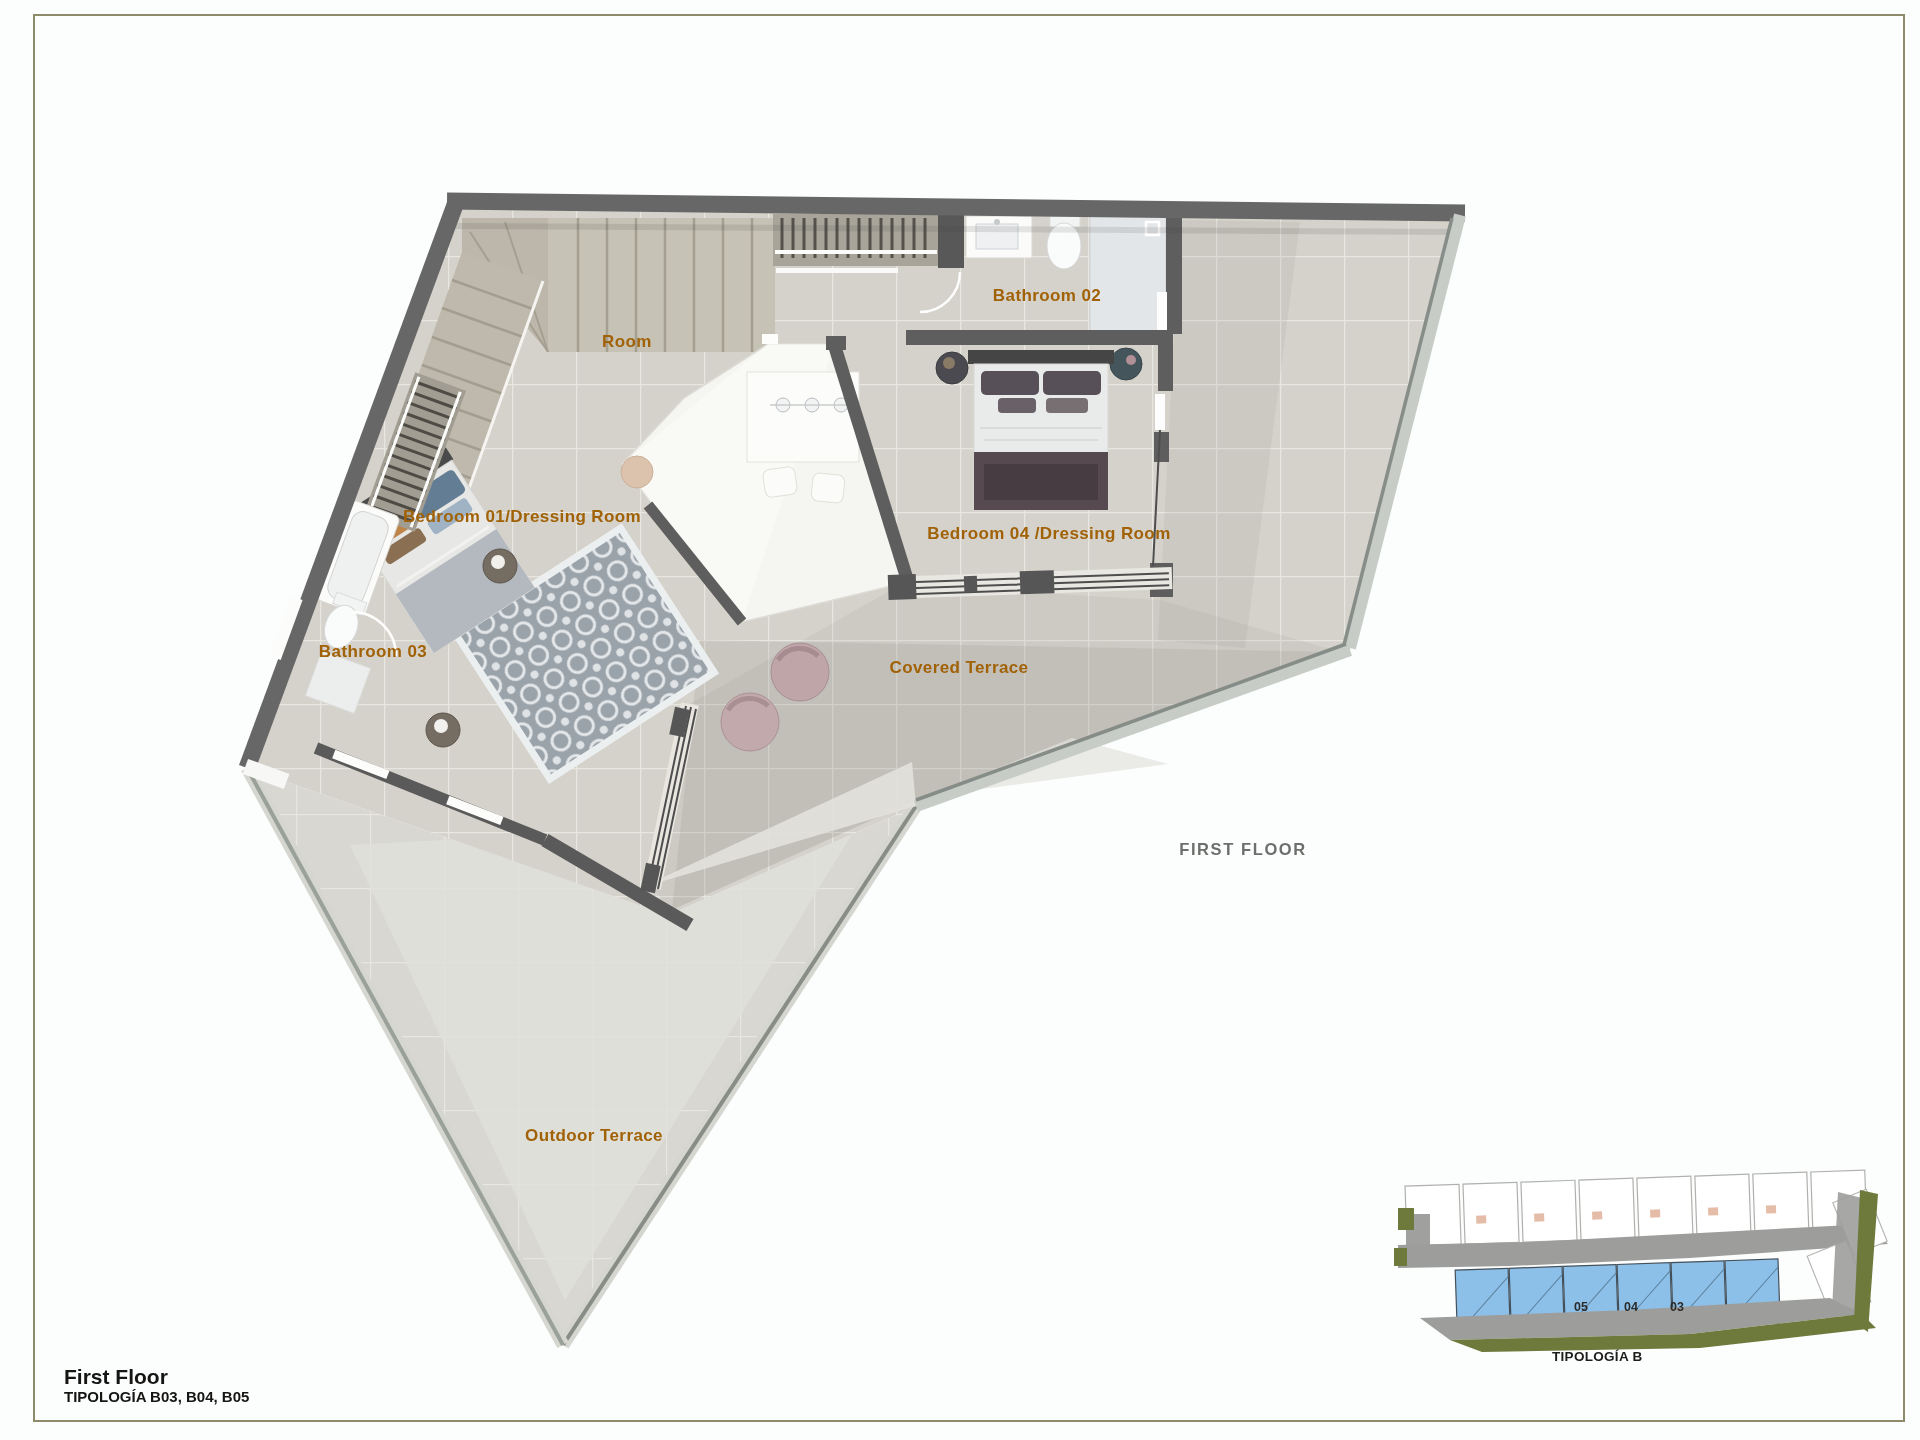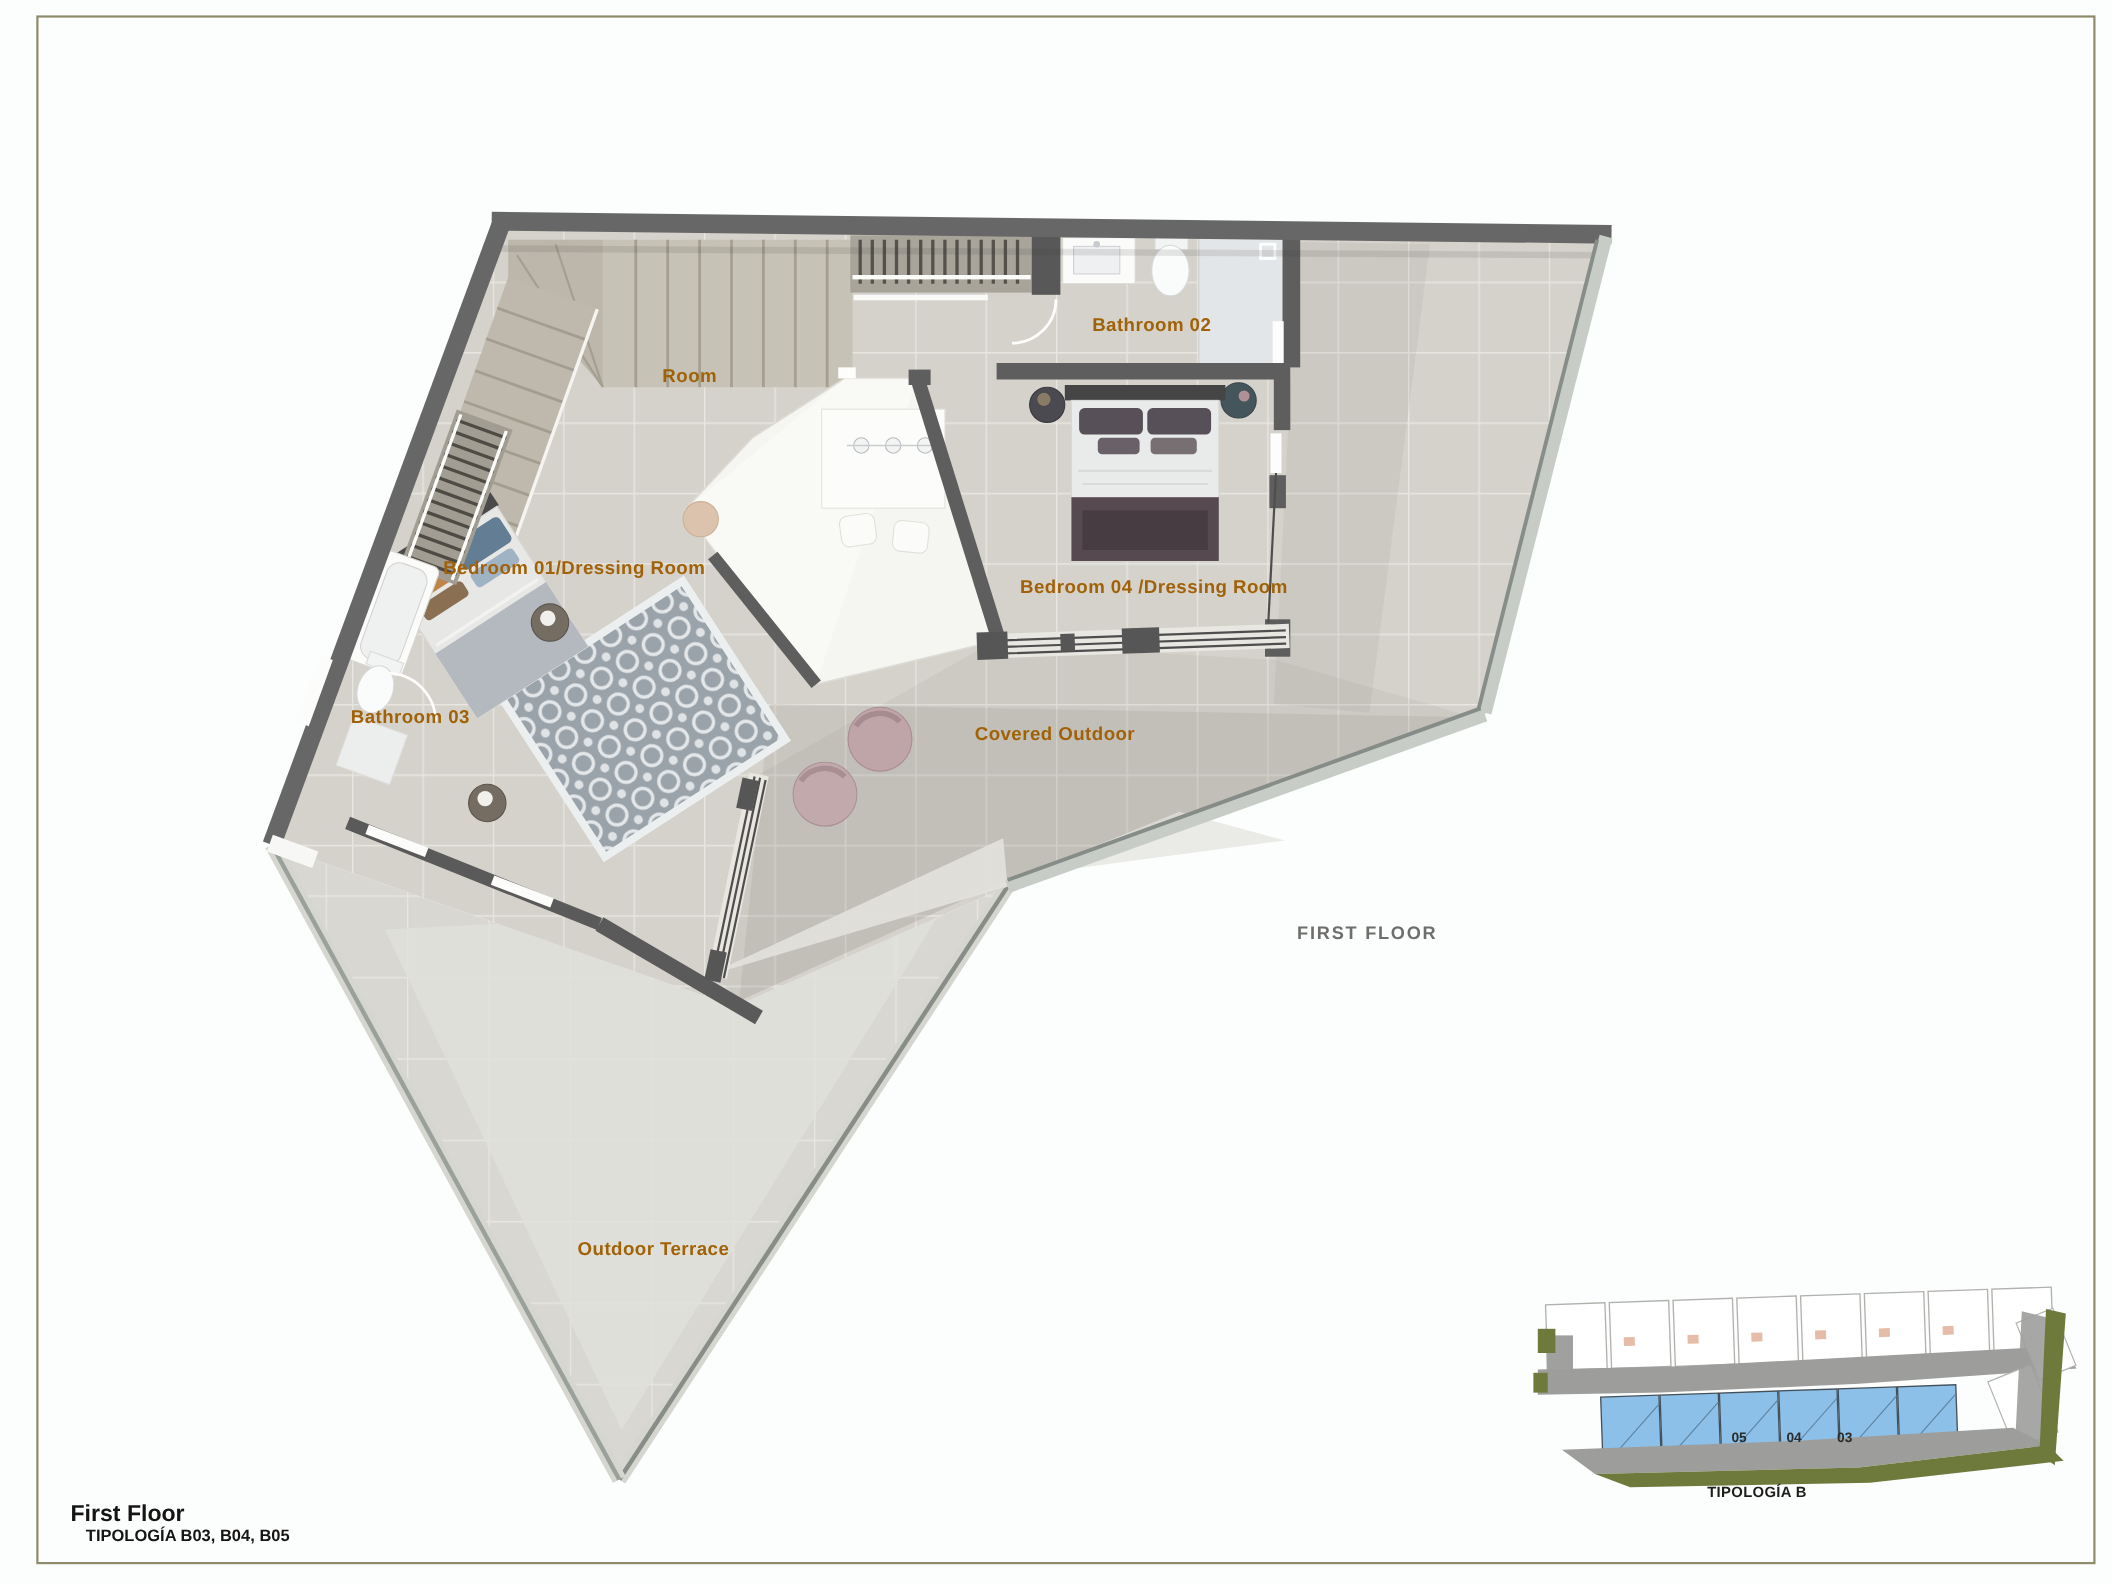--- a/index.html
+++ b/index.html
@@ -7,21 +7,21 @@
         font-family:"Liberation Sans",sans-serif;}
   .border-frame{position:absolute;left:33px;top:14px;width:1872px;height:1408px;
         border:2px solid #8e8b6b;box-sizing:border-box;pointer-events:none;}
   svg{position:absolute;left:0;top:0;}
   .room-label{position:absolute;transform:translate(-50%,-50%);font-weight:bold;
         color:#a16207;font-size:17px;letter-spacing:.4px;white-space:nowrap;}
   .annotation-label{position:absolute;transform:translate(-50%,-50%);font-weight:bold;
         color:#6e6e6c;font-size:16.5px;letter-spacing:1.6px;white-space:nowrap;}
   .title-block{position:absolute;left:64px;top:1366px;color:#151513;}
   .tb-title{font-size:21px;font-weight:bold;line-height:22px;}
-  .tb-sub{font-size:15px;font-weight:bold;line-height:17px;margin-left:14px;}
+  .tb-sub{font-size:15px;font-weight:bold;line-height:17px;}
   .siteplan-caption{position:absolute;left:1552px;top:1349px;font-size:13.5px;
         font-weight:bold;color:#1d1d1b;letter-spacing:.3px;}
   .logo-box{position:absolute;left:1606px;top:1311px;width:314px;height:129px;
         background:rgba(199,196,191,.9);display:flex;flex-direction:column;
         align-items:center;justify-content:flex-start;overflow:visible;}
   .logo-brand{font-family:"Liberation Serif",serif;font-weight:400;font-size:100px;
         line-height:92px;letter-spacing:13px;color:rgba(255,255,255,.95);
         white-space:nowrap;margin-top:2px;margin-left:10px;}
   .logo-tagline{font-size:15px;letter-spacing:9.5px;color:rgba(255,255,255,.95);
         margin-top:4px;margin-left:8px;white-space:nowrap;}
@@ -236,21 +236,21 @@
       <circle cx="800" cy="672" r="29" fill="#bfa4a8" stroke="#a88e92"></circle>
       <path d="M778 660 a26 26 0 0 1 40 -4" stroke="#a68c90" stroke-width="5" fill="none"></path>
     </g>
   </svg>
 
   <div class="room-label" style="left:627px;top:342px">Room</div>
   <div class="room-label" style="left:1047px;top:296px">Bathroom 02</div>
   <div class="room-label" style="left:522px;top:517px">Bedroom 01/Dressing Room</div>
   <div class="room-label" style="left:373px;top:652px">Bathroom 03</div>
   <div class="room-label" style="left:1049px;top:534px">Bedroom 04 /Dressing Room</div>
-  <div class="room-label" style="left:959px;top:668px">Covered Outdoor</div>
+  <div class="room-label" style="left:959px;top:668px">Covered Terrace</div>
   <div class="room-label" style="left:594px;top:1136px">Outdoor Terrace</div>
   <div class="annotation-label" style="left:1243px;top:849px">FIRST FLOOR</div>
 
   <div class="title-block">
     <div class="tb-title">First Floor</div>
     <div class="tb-sub">TIPOLOGÍA B03, B04, B05</div>
   </div>
 
   <svg style="left:1390px;top:1150px" width="520" height="240" viewBox="0 0 520 240">
 

